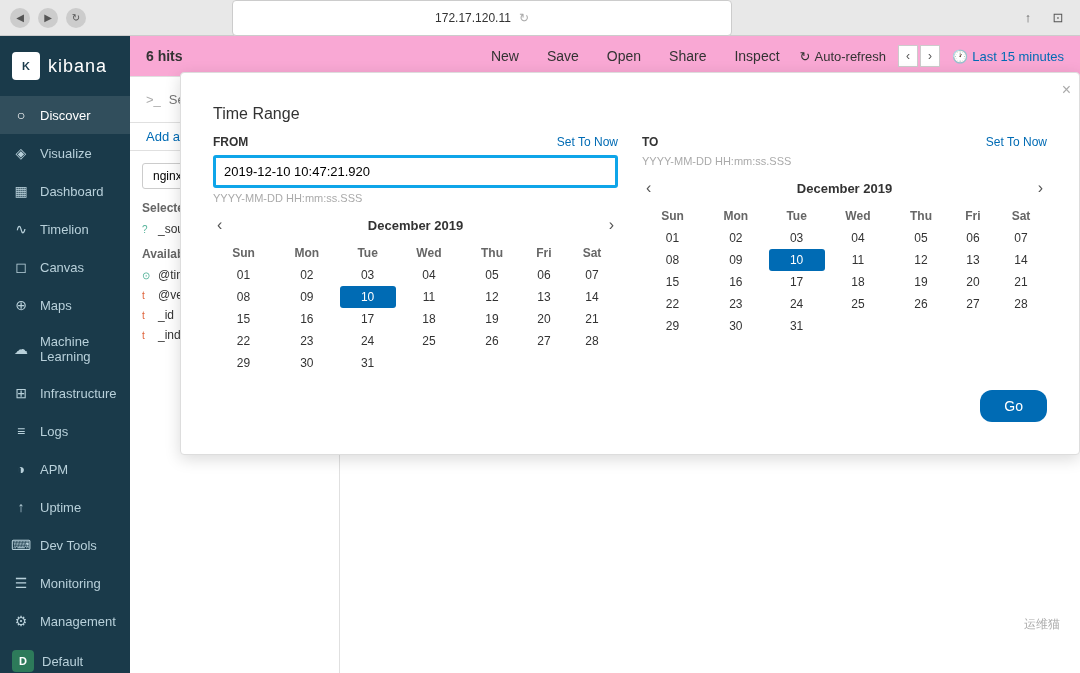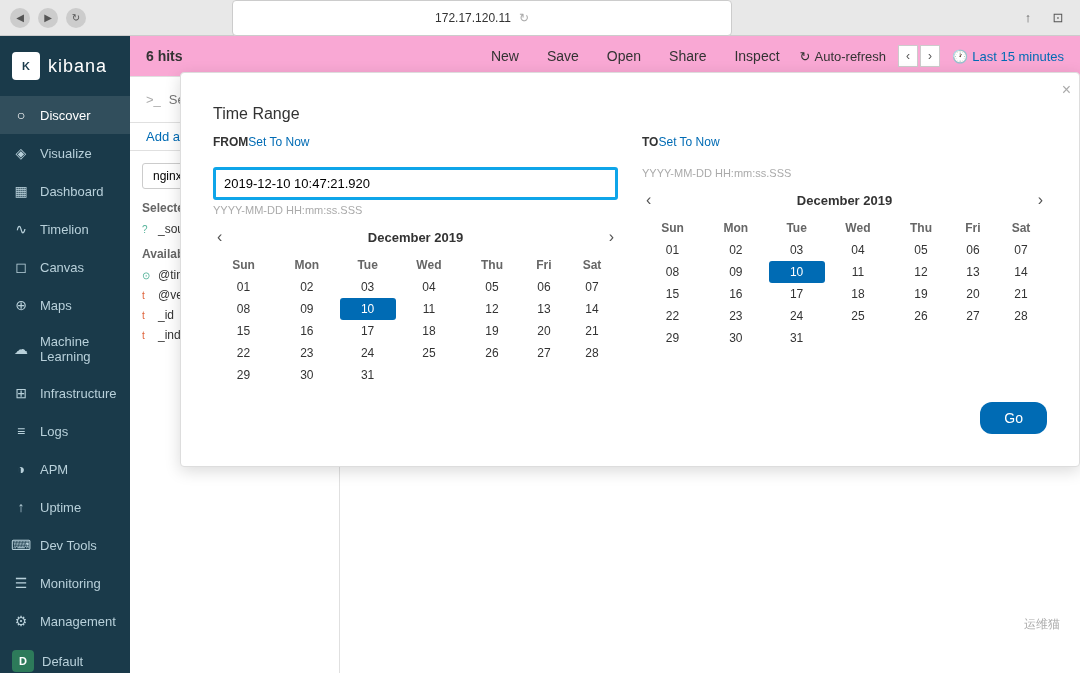--- a/index.html
+++ b/index.html
@@ -224,23 +224,23 @@
     }
     .calendars-row {
       display: flex;
       gap: 24px;
     }
     .calendar-section {
       flex: 1;
     }
     .date-input-row {
       display: flex;
-      justify-content: flex-start;
-      align-items: center;
-      margin-bottom: 18px;
+      justify-content: space-between;
+      align-items: center;
+      margin-bottom: 6px;
     }
     .date-label {
       font-size: 12px;
       font-weight: 600;
       color: #333;
       text-transform: uppercase;
     }
     .set-to-now {
       font-size: 12px;
       color: #006bb4;

